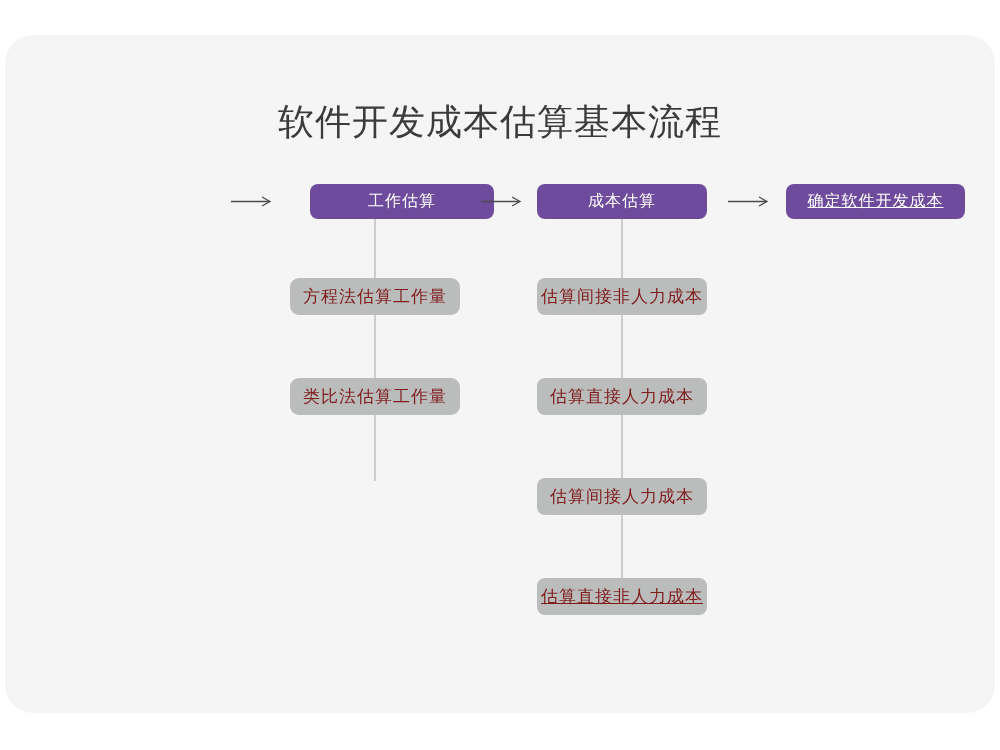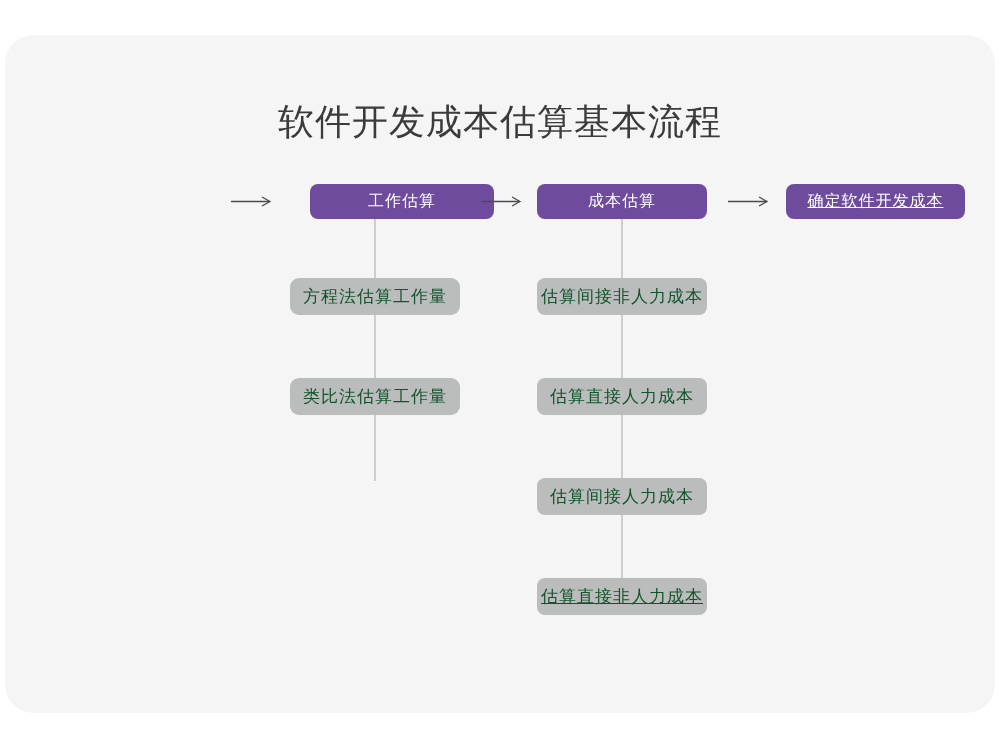--- a/index.html
+++ b/index.html
@@ -67,21 +67,21 @@
     z-index: 1;
   }
   .conn-work { left: 374px; top: 219px; height: 262px; }
   .conn-cost { left: 621px; top: 219px; height: 362px; }
   .gbox {
     position: absolute;
     height: 37px;
     width: 170px;
     background: #bbbcbc;
     border-radius: 9px;
-    color: #14532d;
+    color: #7f1d1d;
     font-size: 17px;
     letter-spacing: 1px;
     display: flex;
     align-items: center;
     justify-content: center;
     z-index: 2;
   }
   .col-work { left: 290px; }
   .col-cost { left: 537px; border-radius: 8px; }
   .row0 { top: 278px; }

